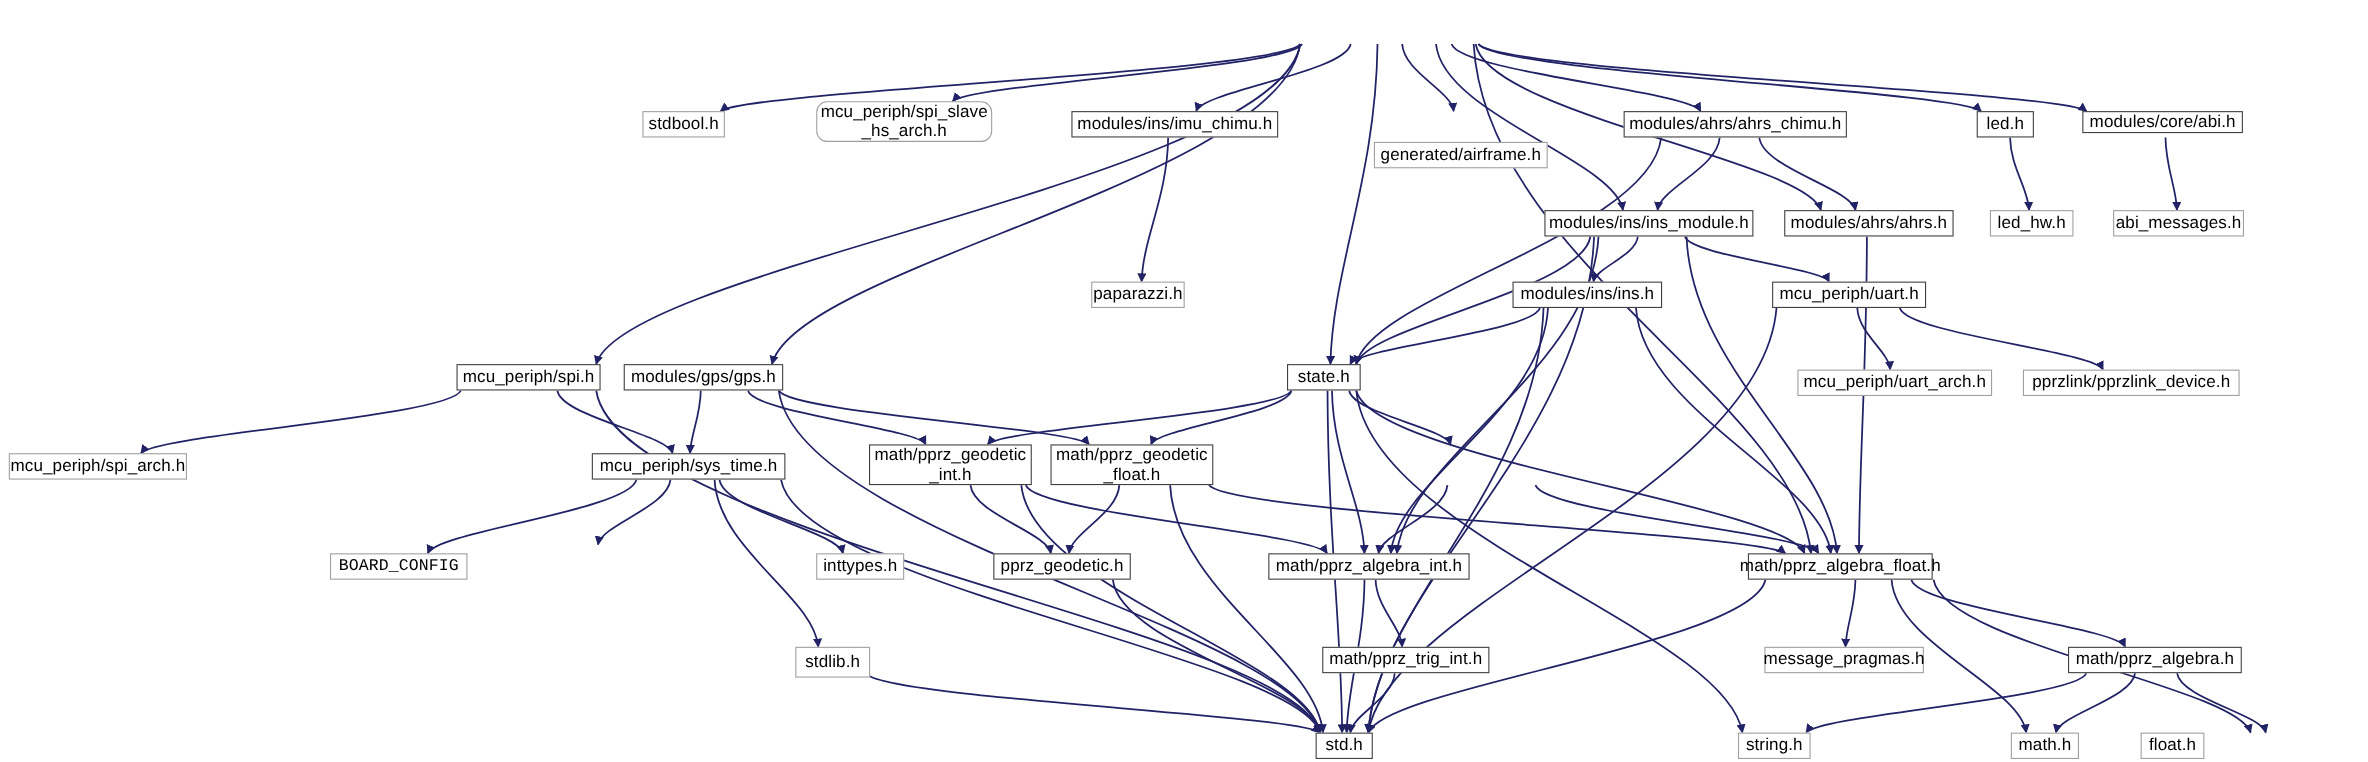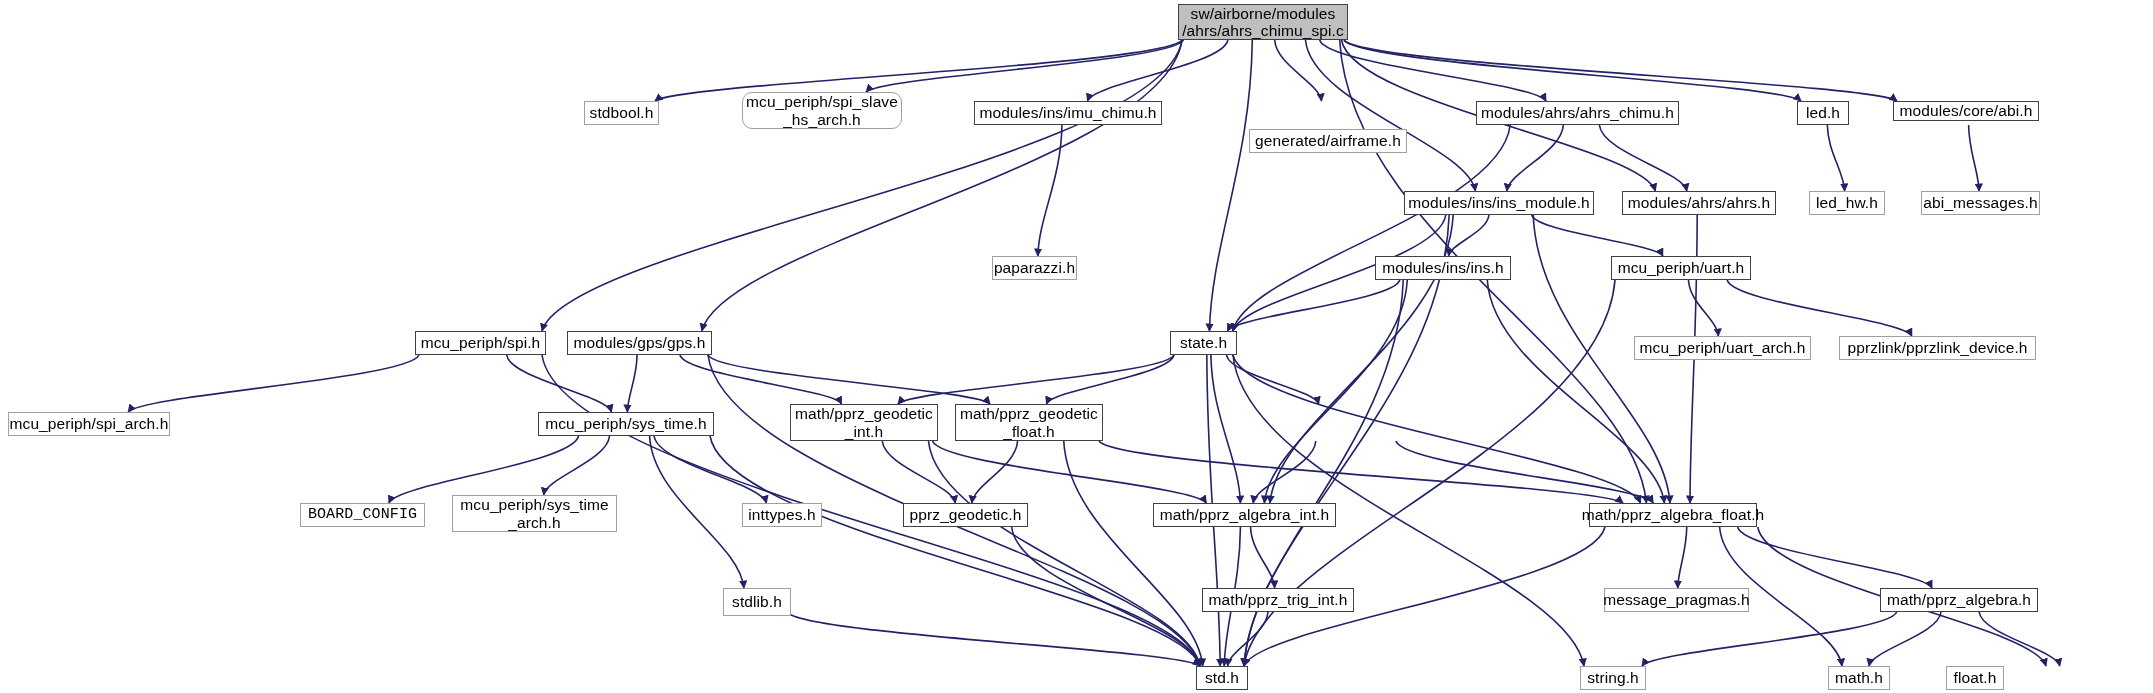--- a/index.html
+++ b/index.html
@@ -131,22 +131,20 @@
         <path d="M 1719.6 527 C 1723.884 585.38, 1836.492 624.3, 1842 666" marker-end="url(#arrow)" stroke="#222266" stroke-width="1.6" fill="none"></path>
         <path d="M 1757.76 527 C 1767.8484 585.38, 2033.0292 624.3, 2046 666" marker-end="url(#arrow)" stroke="#222266" stroke-width="1.6" fill="none"></path>
         <path d="M 1941 612 C 1938.48 634.68, 1872.24 649.8, 1869 666" marker-end="url(#arrow)" stroke="#222266" stroke-width="1.6" fill="none"></path>
         <path d="M 1979.16 612 C 1981.9824 634.68, 2056.1712 649.8, 2059.8 666" marker-end="url(#arrow)" stroke="#222266" stroke-width="1.6" fill="none"></path>
         <path d="M 1896.72 612 C 1887.8048000000001 634.68, 1653.4624 649.8, 1642 666" marker-end="url(#arrow)" stroke="#222266" stroke-width="1.6" fill="none"></path>
         <path d="M 1267.92 612 C 1266.5088 634.68, 1229.4144 649.8, 1227.6 666" marker-end="url(#arrow)" stroke="#222266" stroke-width="1.6" fill="none"></path>
         <path d="M 787 612 C 801.455 634.68, 1181.415 649.8, 1200 666" marker-end="url(#arrow)" stroke="#222266" stroke-width="1.6" fill="none"></path>
         <path d="M 1011.67 527 C 1018.2615499999999 585.38, 1191.52515 624.3, 1200 666" marker-end="url(#arrow)" stroke="#222266" stroke-width="1.6" fill="none"></path>
       </g>
   </svg>
-<div class="gnode root" style="left: 1178px; top: 4px; width: 170px; height: 36px;">sw/airborne/modules
-/ahrs/ahrs_chimu_spi.c</div>
     <div class="gnode" style="left: 584px; top: 101px; width: 75px; height: 24px; text-align: center;">stdbool.h</div>
     <div class="gnode" style="left: 742px; top: 92px; width: 160px; height: 37px; border-radius: 10px;">mcu_periph/spi_slave
 _hs_arch.h</div>
     <div class="gnode strong" style="left: 974px; top: 101px; width: 188px; height: 24px;">modules/ins/imu_chimu.h</div>
     <div class="gnode" style="left: 1249px; top: 101px; width: 158px; height: 24px; margin-top: 28px;">generated/airframe.h</div>
     <div class="gnode strong" style="left: 1476px; top: 101px; width: 203px; height: 24px;">modules/ahrs/ahrs_chimu.h</div>
     <div class="gnode strong" style="left: 1797px; top: 101px; width: 52px; height: 24px;">led.h</div>
     <div class="gnode strong" style="left: 1893px; top: 101px; width: 146px; height: 20px;">modules/core/abi.h</div>
     <div class="gnode strong" style="left: 1404px; top: 191px; width: 190px; height: 24px;">modules/ins/ins_module.h</div>
     <div class="gnode strong" style="left: 1622px; top: 191px; width: 154px; height: 24px;">modules/ahrs/ahrs.h</div>
@@ -160,22 +158,20 @@
     <div class="gnode strong" style="left: 1170px; top: 331px; width: 67px; height: 24px;">state.h</div>
     <div class="gnode" style="left: 1634px; top: 336px; width: 177px; height: 24px;">mcu_periph/uart_arch.h</div>
     <div class="gnode" style="left: 1839px; top: 336px; width: 197px; height: 24px;">pprzlink/pprzlink_device.h</div>
     <div class="gnode" style="left: 8px; top: 412px; width: 162px; height: 24px;">mcu_periph/spi_arch.h</div>
     <div class="gnode strong" style="left: 538px; top: 412px; width: 176px; height: 24px;">mcu_periph/sys_time.h</div>
     <div class="gnode strong" style="left: 790px; top: 404px; width: 148px; height: 37px;">math/pprz_geodetic
 _int.h</div>
     <div class="gnode strong" style="left: 955px; top: 404px; width: 148px; height: 37px;">math/pprz_geodetic
 _float.h</div>
     <div class="gnode mono" style="left: 300px; top: 503px; width: 125px; height: 24px;">BOARD_CONFIG</div>
-    <div class="gnode" style="left: 452px; top: 495px; width: 165px; height: 37px;">mcu_periph/sys_time
-_arch.h</div>
     <div class="gnode" style="left: 742px; top: 503px; width: 80px; height: 24px;">inttypes.h</div>
     <div class="gnode strong" style="left: 903px; top: 503px; width: 125px; height: 24px;">pprz_geodetic.h</div>
     <div class="gnode strong" style="left: 1153px; top: 503px; width: 183px; height: 24px;">math/pprz_algebra_int.h</div>
     <div class="gnode strong" style="left: 1589px; top: 503px; width: 168px; height: 24px;">math/pprz_algebra_float.h</div>
     <div class="gnode" style="left: 723px; top: 588px; width: 68px; height: 28px;">stdlib.h</div>
     <div class="gnode strong" style="left: 1202px; top: 588px; width: 152px; height: 24px;">math/pprz_trig_int.h</div>
     <div class="gnode" style="left: 1604px; top: 588px; width: 145px; height: 24px;">message_pragmas.h</div>
     <div class="gnode strong" style="left: 1880px; top: 588px; width: 158px; height: 24px;">math/pprz_algebra.h</div>
     <div class="gnode strong" style="left: 1196px; top: 666px; width: 52px; height: 24px;">std.h</div>
     <div class="gnode" style="left: 1580px; top: 666px; width: 66px; height: 24px;">string.h</div>

